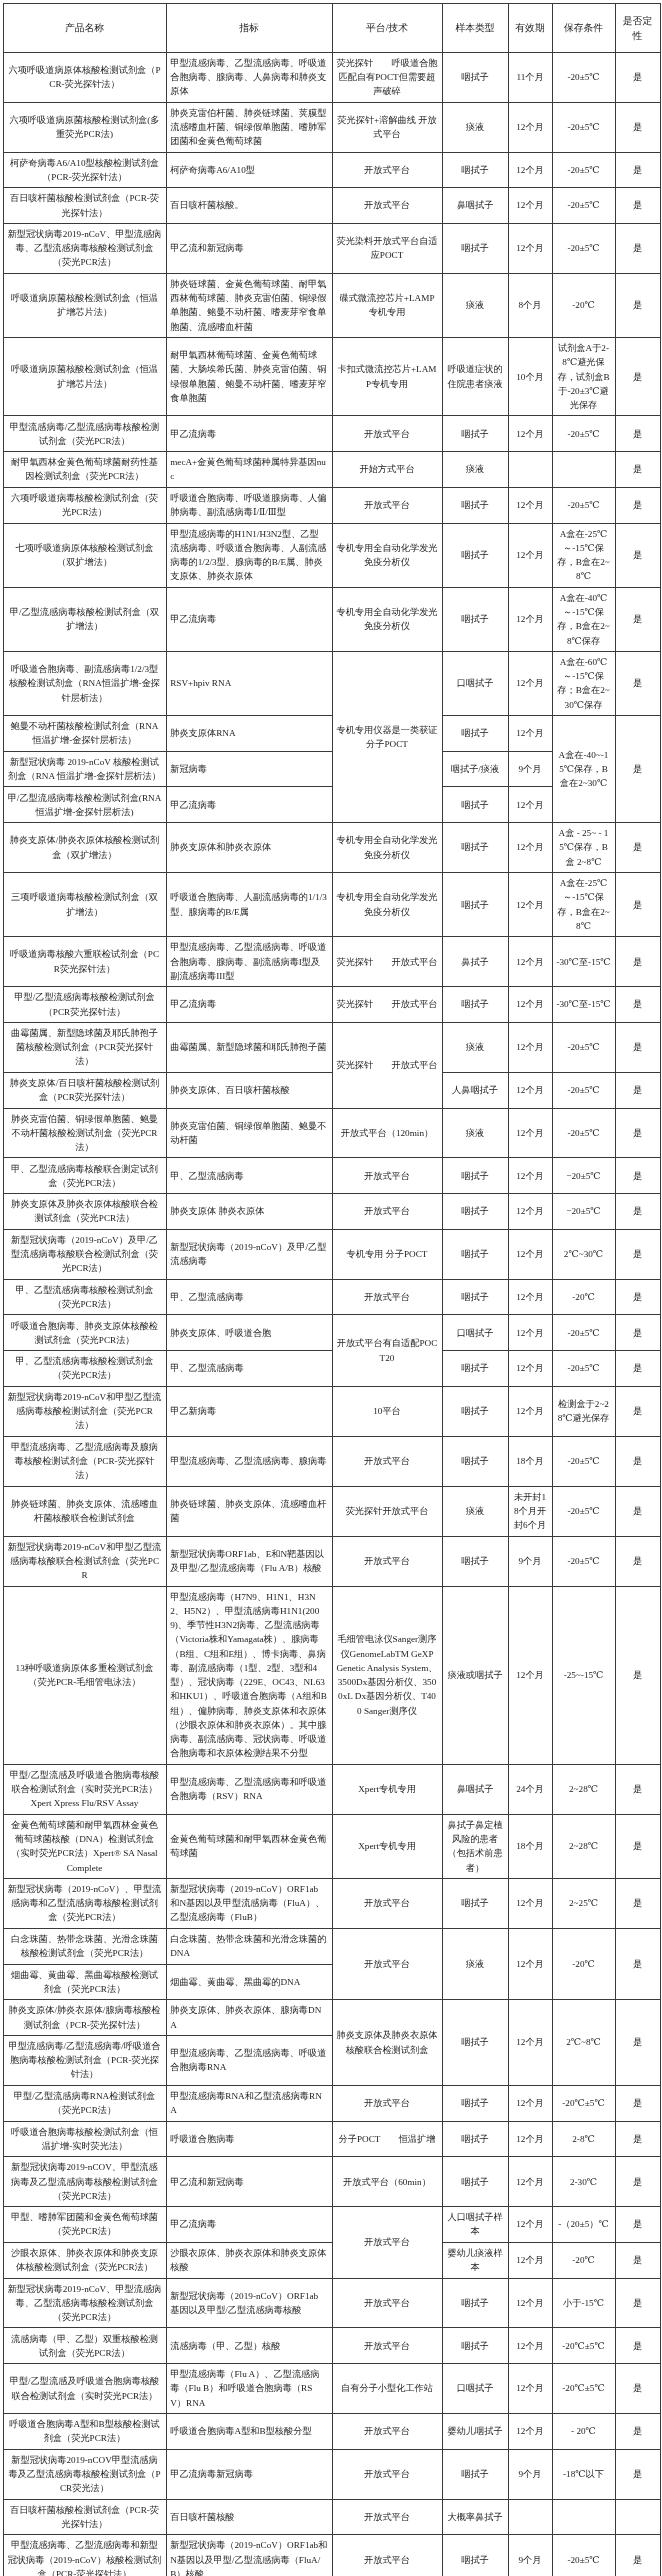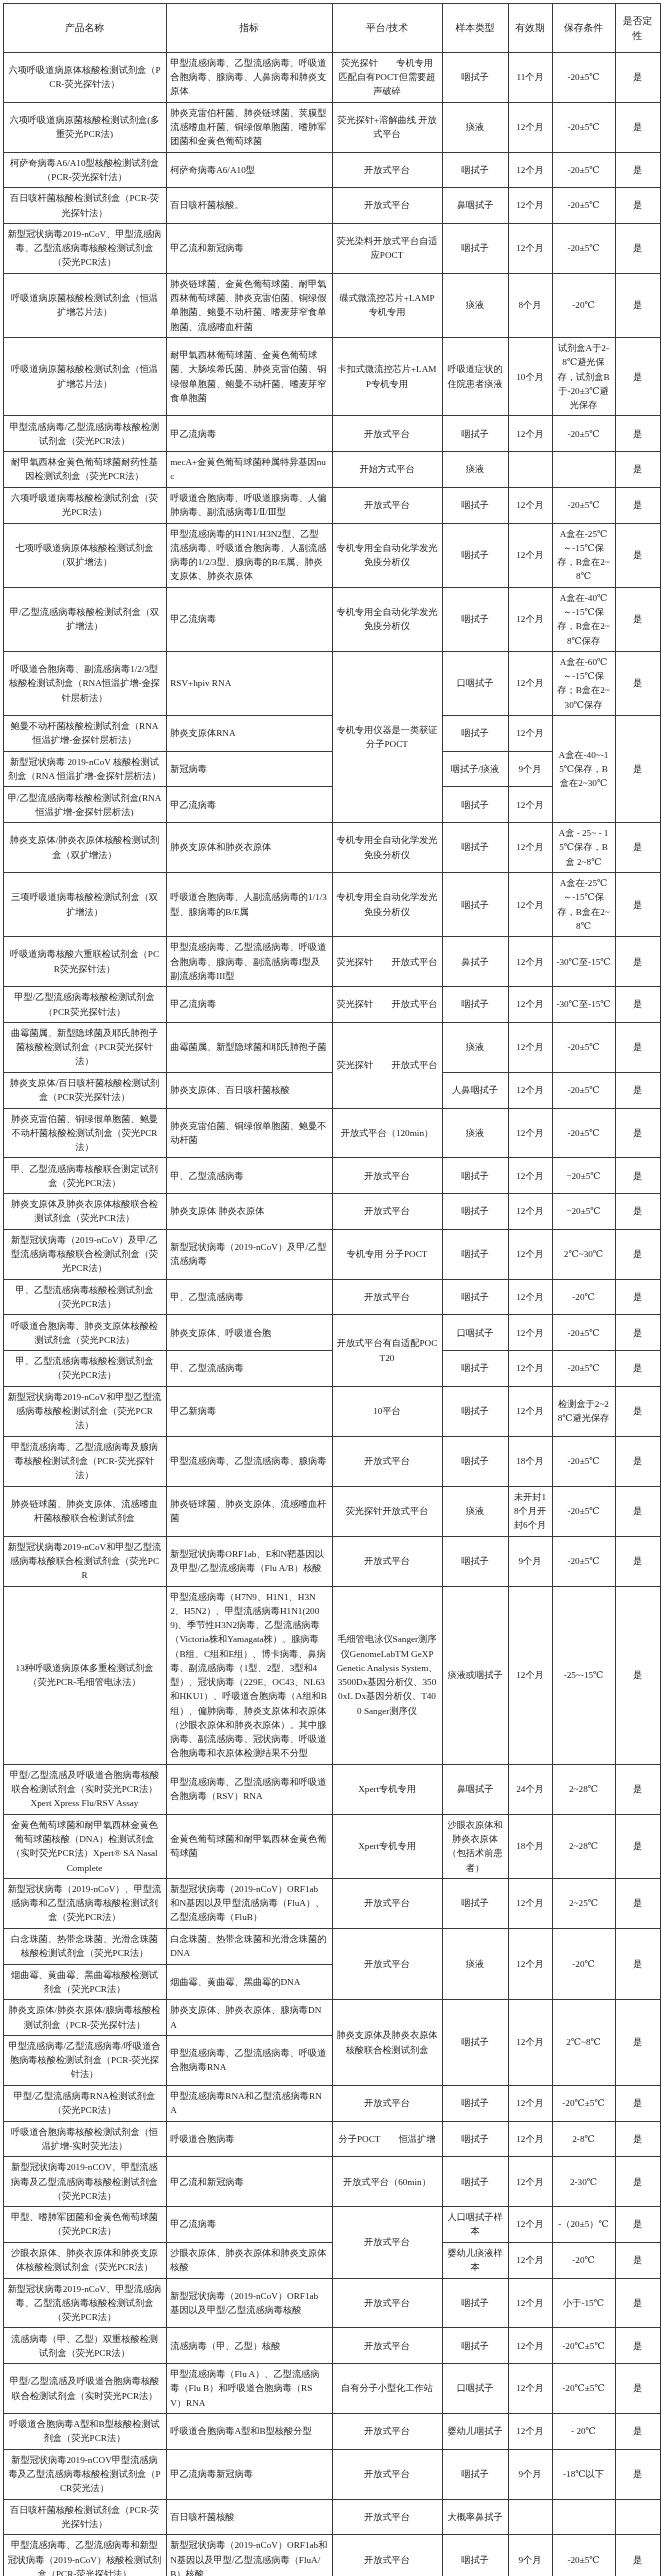--- a/index.html
+++ b/index.html
@@ -38,21 +38,21 @@
           <th class="c-samp">样本类型</th>
           <th class="c-val">有效期</th>
           <th class="c-stor">保存条件</th>
           <th class="c-qual">是否定性</th>
         </tr>
     </thead>
     <tbody>
         <tr>
           <td class="c-name">六项呼吸道病原体核酸检测试剂盒（PCR-荧光探针法）</td>
           <td class="c-ind">甲型流感病毒、乙型流感病毒、呼吸道合胞病毒、腺病毒、人鼻病毒和肺炎支原体</td>
-          <td class="c-plat">荧光探针　　专机专用　匹配自有POCT但需要超声破碎</td>
+          <td class="c-plat">荧光探针　　呼吸道合胞　匹配自有POCT但需要超声破碎</td>
           <td class="c-samp">咽拭子</td>
           <td class="c-val">11个月</td>
           <td class="c-stor">-20±5℃</td>
           <td class="c-qual">是</td>
         </tr>
         <tr>
           <td class="c-name">六项呼吸道病原菌核酸检测试剂盒(多重荧光PCR法)</td>
           <td class="c-ind">肺炎克雷伯杆菌、肺炎链球菌、荚膜型流感嗜血杆菌、铜绿假单胞菌、嗜肺军团菌和金黄色葡萄球菌</td>
           <td class="c-plat">荧光探针+溶解曲线 开放式平台</td>
           <td class="c-samp">痰液</td>
@@ -345,21 +345,21 @@
           <td class="c-plat">Xpert专机专用</td>
           <td class="c-samp">鼻咽拭子</td>
           <td class="c-val">24个月</td>
           <td class="c-stor">2~28℃</td>
           <td class="c-qual">是</td>
         </tr>
         <tr>
           <td class="c-name">金黄色葡萄球菌和耐甲氧西林金黄色葡萄球菌核酸（DNA）检测试剂盒（实时荧光PCR法）Xpert® SA Nasal Complete</td>
           <td class="c-ind">金黄色葡萄球菌和耐甲氧西林金黄色葡萄球菌</td>
           <td class="c-plat">Xpert专机专用</td>
-          <td class="c-samp">沙眼衣原体和肺炎衣原体（包括术前患者）</td>
+          <td class="c-samp">鼻拭子鼻定植风险的患者（包括术前患者）</td>
           <td class="c-val">18个月</td>
           <td class="c-stor">2~28℃</td>
           <td class="c-qual">是</td>
         </tr>
         <tr>
           <td class="c-name">新型冠状病毒（2019-nCoV）、甲型流感病毒和乙型流感病毒核酸检测试剂盒（荧光PCR法）</td>
           <td class="c-ind">新型冠状病毒（2019-nCoV）ORF1ab 和N基因以及甲型流感病毒（FluA）、乙型流感病毒（FluB）</td>
           <td class="c-plat">开放式平台</td>
           <td class="c-samp">咽拭子</td>
           <td class="c-val">12个月</td>

